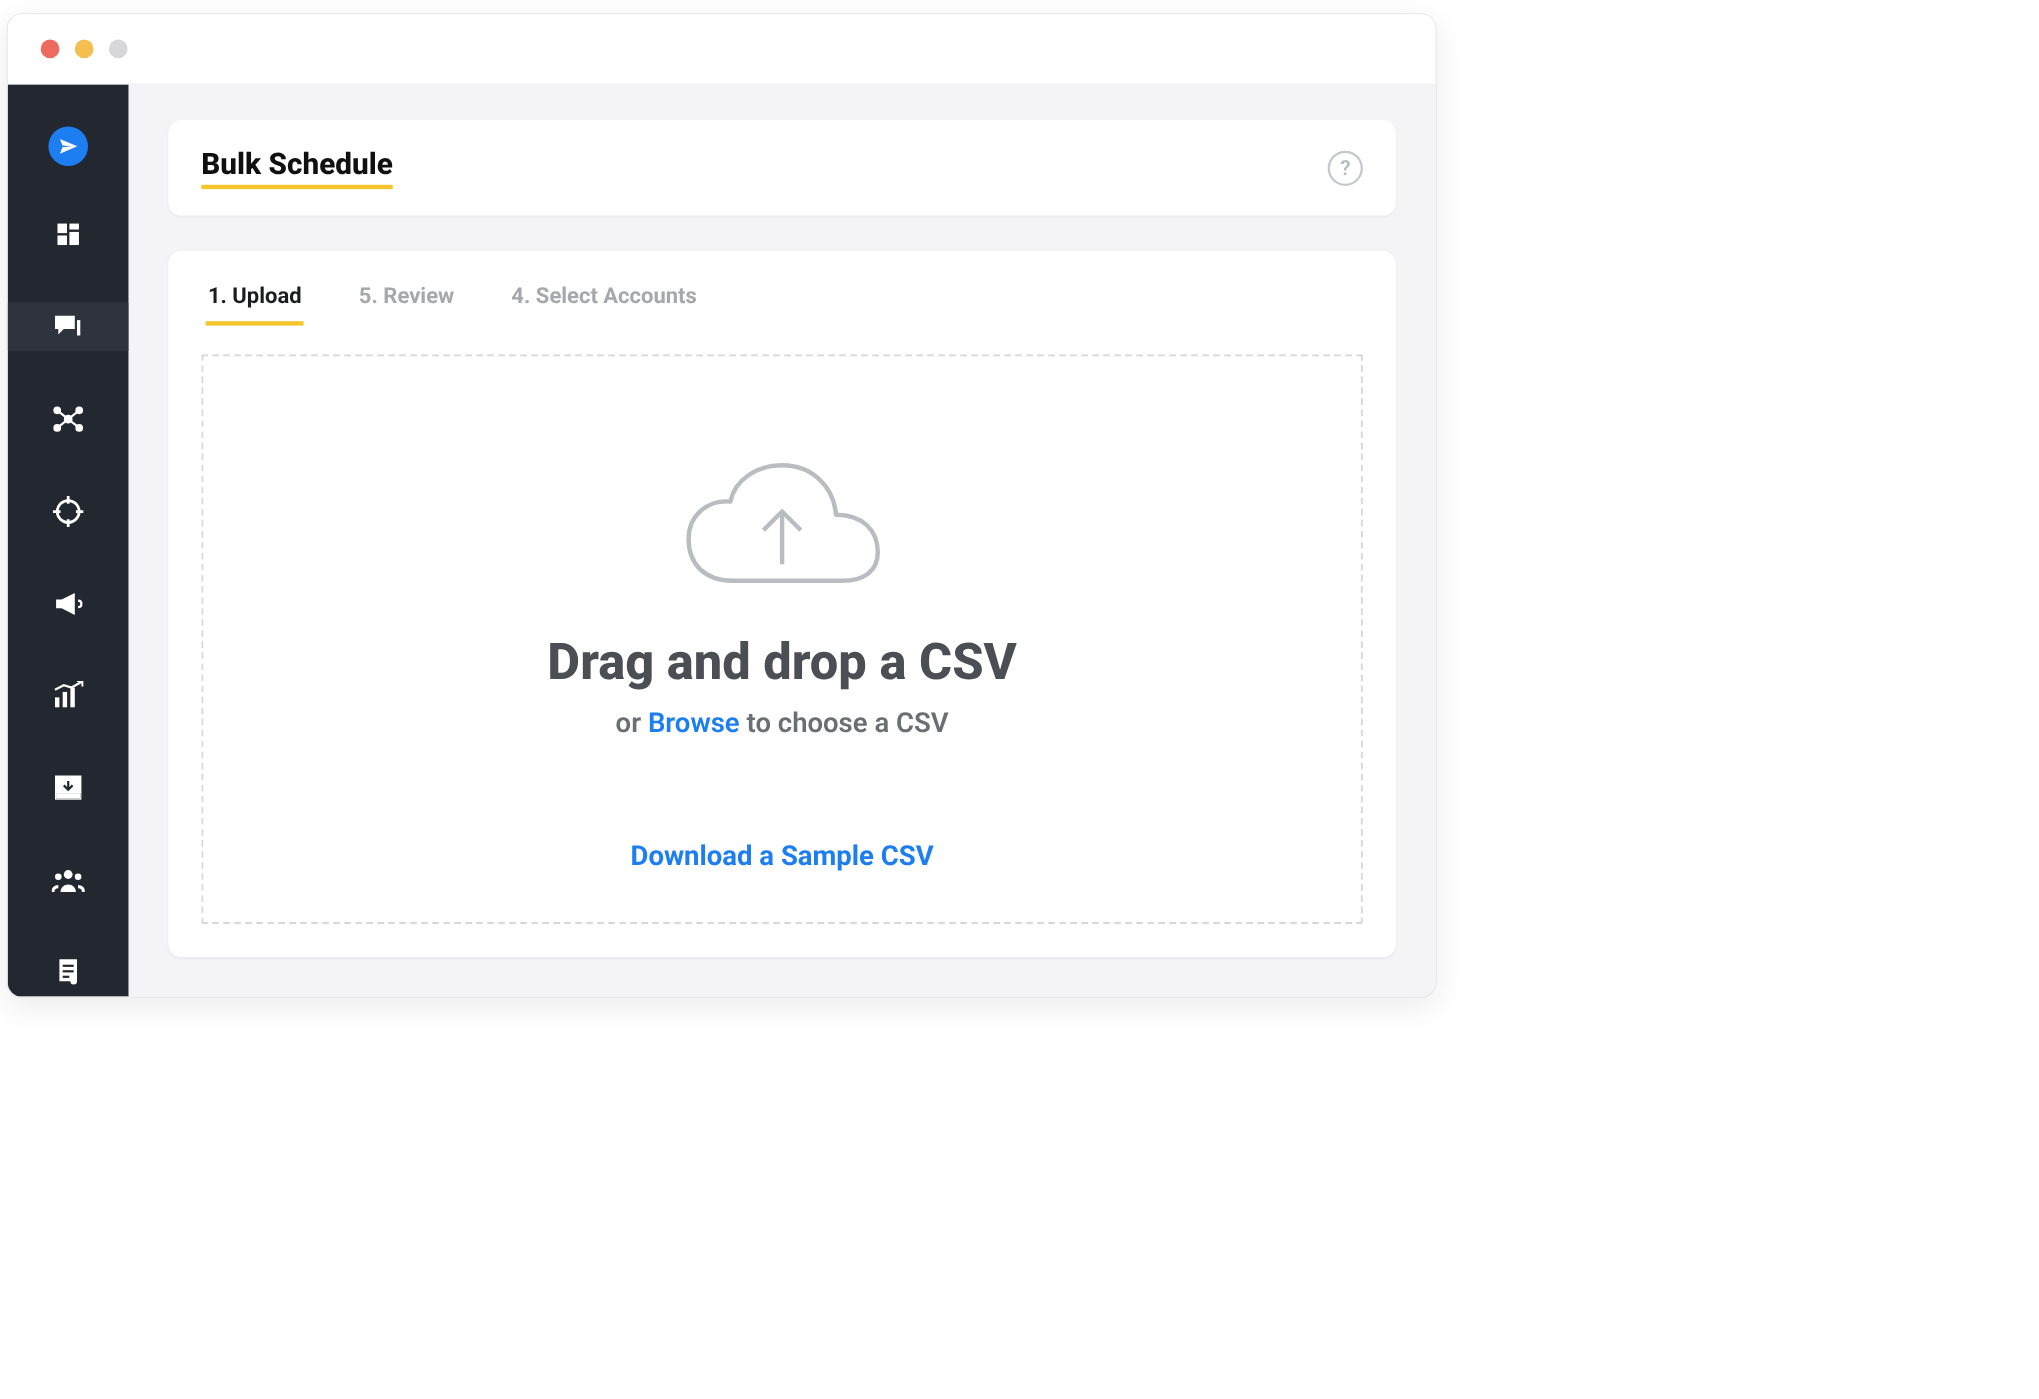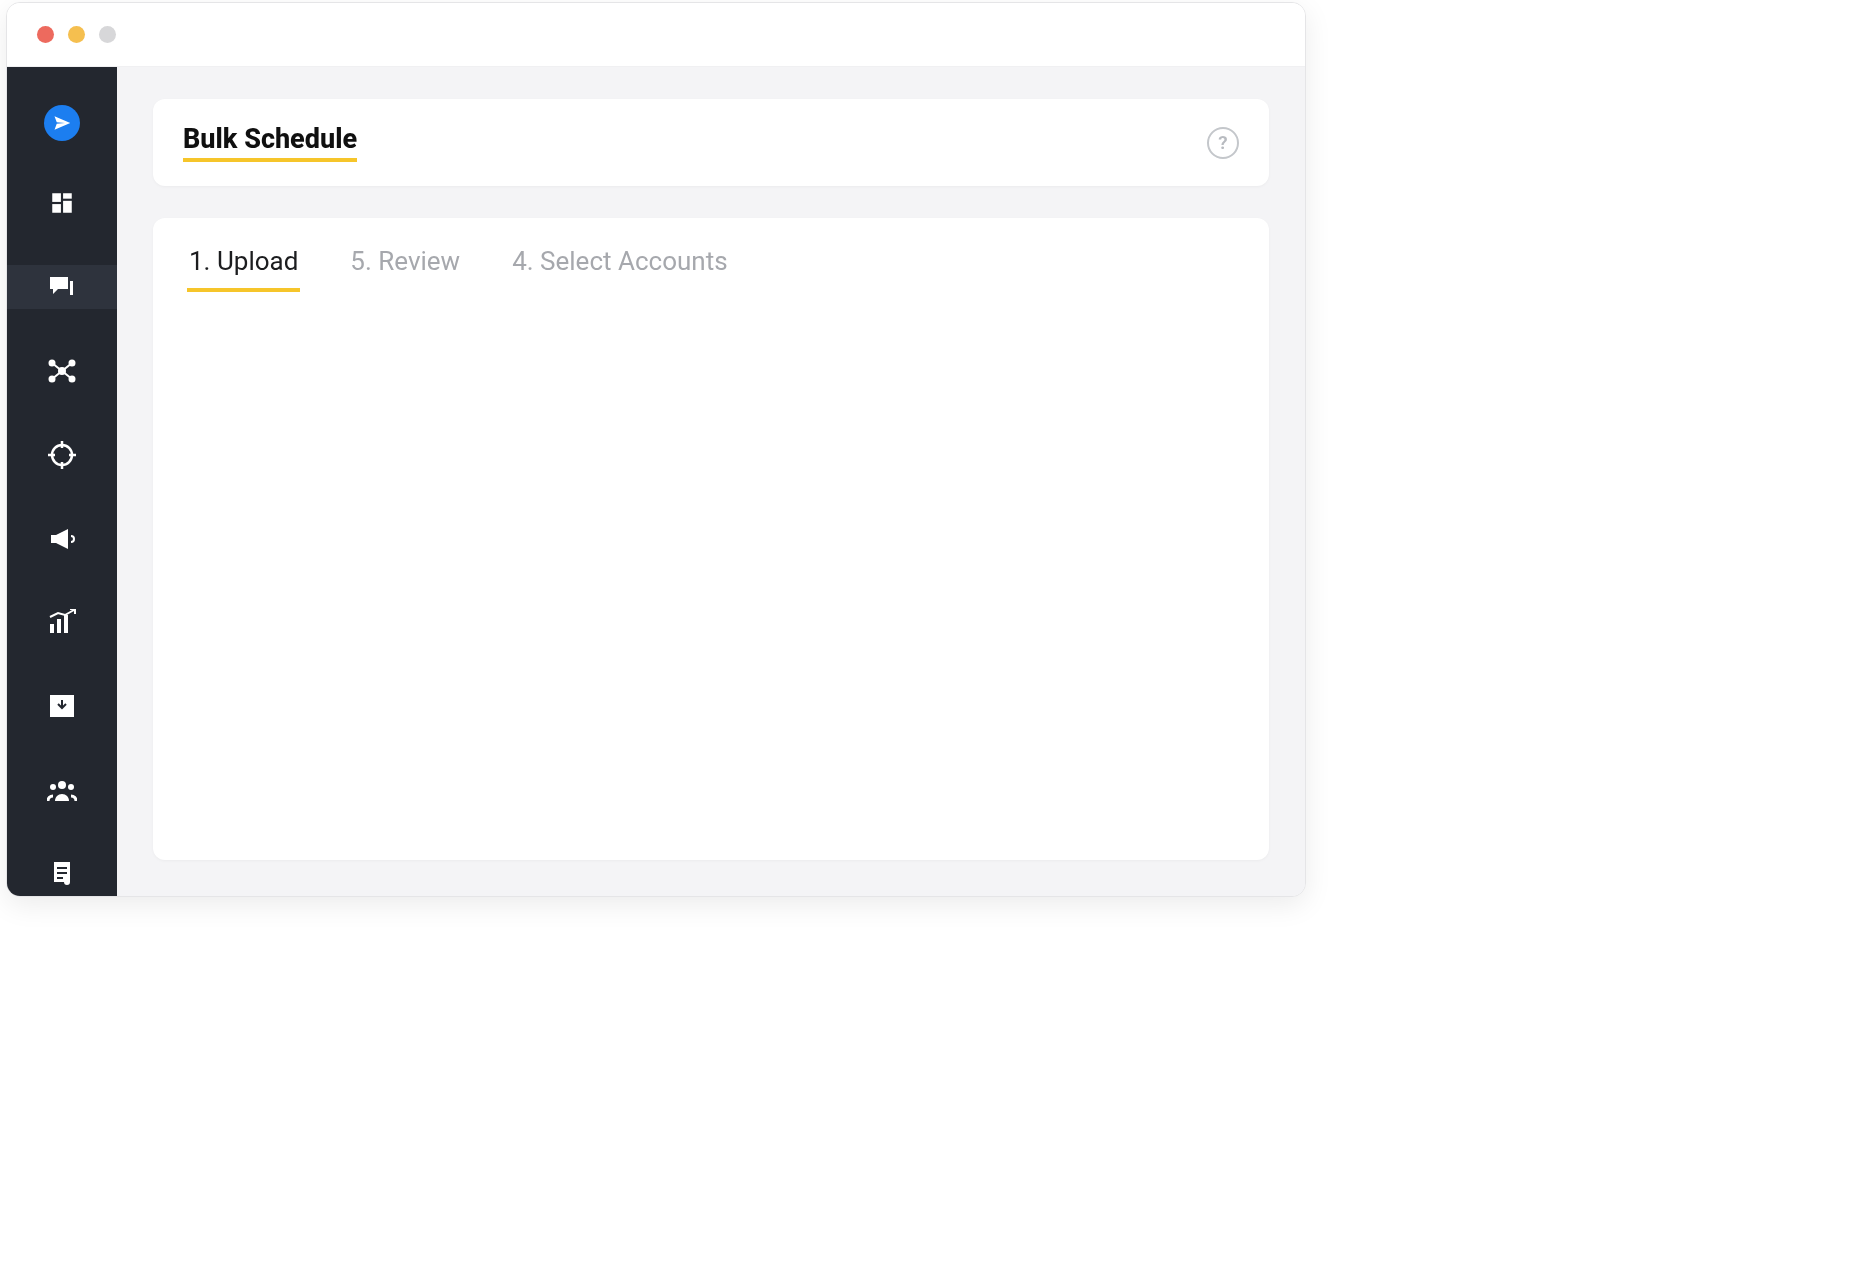--- a/index.html
+++ b/index.html
@@ -19,21 +19,21 @@
     .app-window {
       width: 1300px;
       height: 895px;
       background: #fff;
       border-radius: 14px;
       border: 1px solid #e5e5e7;
       overflow: hidden;
       display: flex;
       flex-direction: column;
       box-shadow: 0 8px 28px rgba(0,0,0,0.08);
-      margin: 2px 0 0 6px;
+      margin: 12px 0 0 6px;
     }
     .titlebar {
       height: 64px;
       background: #fff;
       display: flex;
       align-items: center;
       padding-left: 30px;
       gap: 14px;
       border-bottom: 1px solid #f0f0f2;
     }
@@ -134,22 +134,22 @@
       flex: 1;
       display: flex;
       flex-direction: column;
     }
     .tabs {
       display: flex;
       gap: 48px;
       padding-left: 4px;
     }
     .tab {
-      font-size: 26px;
-      font-weight: 400;
+      font-size: 20px;
+      font-weight: 700;
       color: #a6a8ad;
       padding: 6px 2px 12px 2px;
       cursor: pointer;
       white-space: nowrap;
     }
     .tab.active {
       color: #1c1d1f;
       border-bottom: 4px solid #f6c52a;
     }
     .dropzone {
@@ -330,19 +330,33 @@
       </div>
 
       <div class="content-card">
 
         <div class="tabs">
           <div class="tab active">1. Upload</div>
           <div class="tab">5. Review</div>
           <div class="tab">4. Select Accounts</div>
         </div>
 
+        <div class="dropzone">
+          <div class="cloud-icon">
+            <svg width="190" height="135" viewBox="0 0 190 135" fill="none" stroke="#b9bcc0" stroke-width="4">
+              <path d="M50 110 C25 110 10 95 10 72 C10 50 28 36 48 38 C52 18 72 5 95 5 C122 5 142 24 144 50 C168 50 182 64 182 84 C182 102 168 110 150 110 Z" stroke-linejoin="round"></path>
+              <line x1="95" y1="95" x2="95" y2="48"></line>
+              <path d="M78 64 L95 47 L112 64"></path>
+            </svg>
+          </div>
+          <div class="dz-title">Drag and drop a CSV</div>
+          <div class="dz-sub">
+            <span>or </span><span class="browse-link">Browse</span><span> to choose a CSV</span>
+          </div>
+          <div class="sample-link">Download a Sample CSV</div>
+        </div>
 
       </div>
 
     </div>
 
   </div>
 </div>
 
 </body></html>

